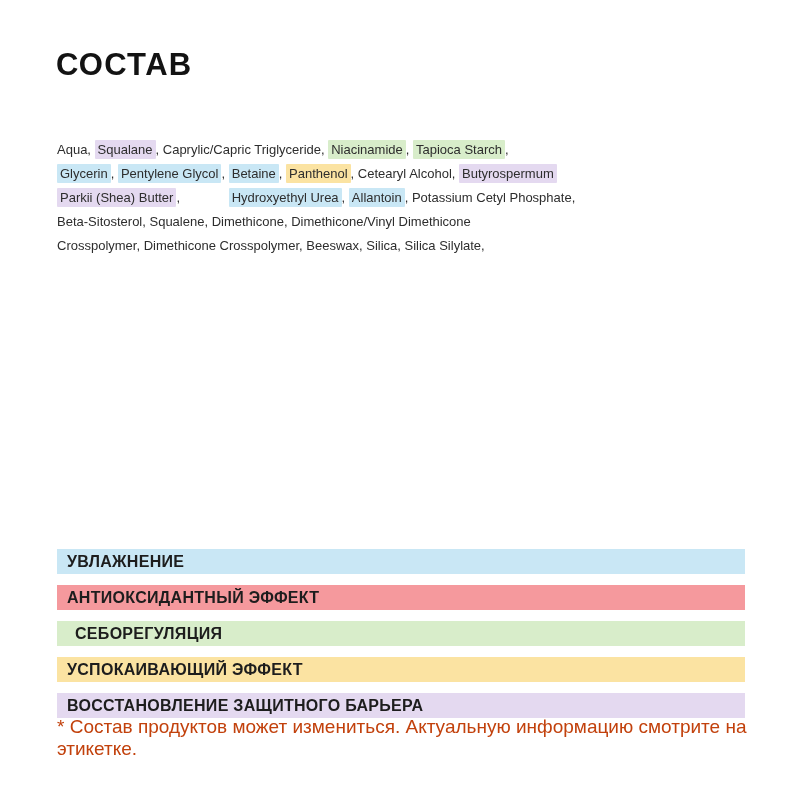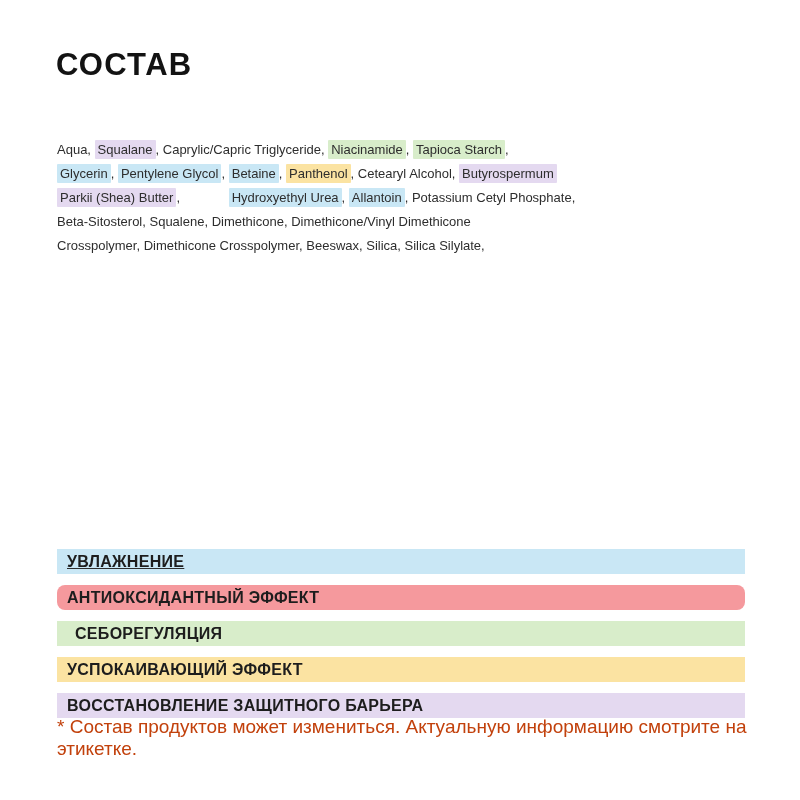--- a/index.html
+++ b/index.html
@@ -72,24 +72,24 @@
 <div class="page">
   <div class="title">СОСТАВ</div>
   <div class="ingredients">
       <div class="ing-line"><span>Aqua, </span><span class="hl" style="background-color: rgb(228, 217, 240);">Squalane</span><span>, Caprylic/Capric Triglyceride, </span><span class="hl" style="background-color: rgb(216, 237, 202);">Niacinamide</span><span>, </span><span class="hl" style="background-color: rgb(216, 237, 202);">Tapioca Starch</span><span>,</span></div>
       <div class="ing-line"><span class="hl" style="background-color: rgb(201, 231, 245);">Glycerin</span><span>, </span><span class="hl" style="background-color: rgb(201, 231, 245);">Pentylene Glycol</span><span>, </span><span class="hl" style="background-color: rgb(201, 231, 245);">Betaine</span><span>, </span><span class="hl" style="background-color: rgb(251, 227, 162);">Panthenol</span><span>, Cetearyl Alcohol, </span><span class="hl" style="background-color: rgb(228, 217, 240);">Butyrospermum</span></div>
       <div class="ing-line"><span class="hl" style="background-color: rgb(228, 217, 240);">Parkii (Shea) Butter</span><span>, </span><span class="hl" style="background-color: rgb(201, 231, 245); margin-left: 45px;">Hydroxyethyl Urea</span><span>, </span><span class="hl" style="background-color: rgb(201, 231, 245);">Allantoin</span><span>, Potassium Cetyl Phosphate,</span></div>
       <div class="ing-line"><span>Beta-Sitosterol, Squalene, Dimethicone, Dimethicone/Vinyl Dimethicone</span></div>
       <div class="ing-line"><span>Crosspolymer, Dimethicone Crosspolymer, Beeswax, Silica, Silica Silylate,</span></div>
     </div>
   <div class="legend">
-      <div class="legend-bar" style="background-color: rgb(201, 231, 245); text-decoration: underline;">
+      <div class="legend-bar" style="background-color: rgb(201, 231, 245);">
         <span class="legend-label">УВЛАЖНЕНИЕ</span>
       </div>
-      <div class="legend-bar" style="background-color: rgb(245, 153, 157); border-radius: 8px;">
+      <div class="legend-bar" style="background-color: rgb(245, 153, 157);">
         <span class="legend-label">АНТИОКСИДАНТНЫЙ ЭФФЕКТ</span>
       </div>
       <div class="legend-bar" style="background-color: rgb(216, 237, 202); padding-left: 18px;">
         <span class="legend-label">СЕБОРЕГУЛЯЦИЯ</span>
       </div>
       <div class="legend-bar" style="background-color: rgb(251, 227, 162);">
         <span class="legend-label">УСПОКАИВАЮЩИЙ ЭФФЕКТ</span>
       </div>
       <div class="legend-bar" style="background-color: rgb(228, 217, 240);">
         <span class="legend-label">ВОССТАНОВЛЕНИЕ ЗАЩИТНОГО БАРЬЕРА</span>

